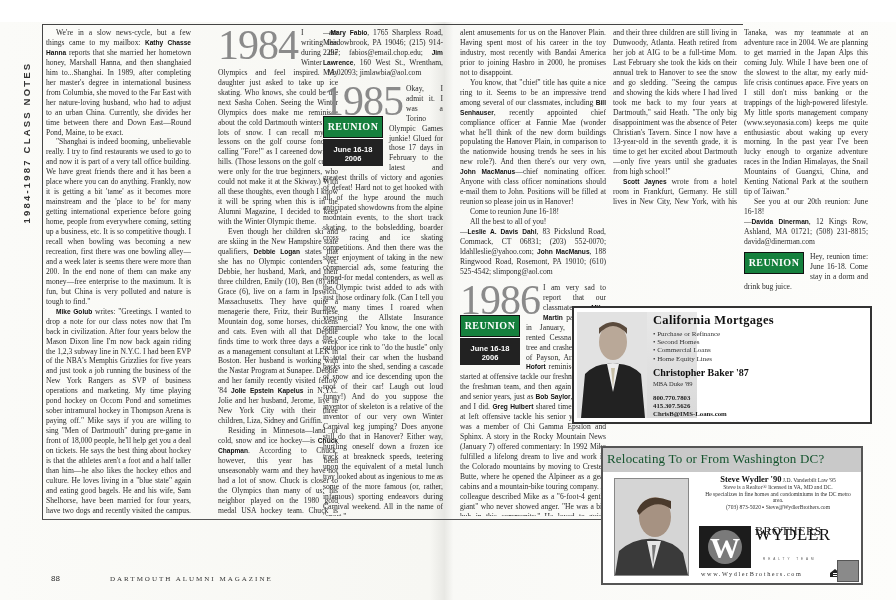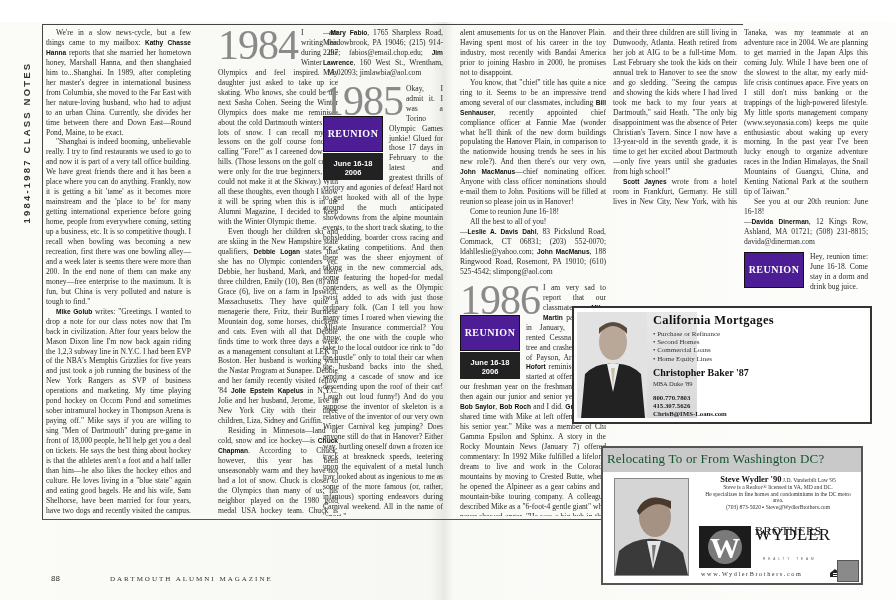--- a/index.html
+++ b/index.html
@@ -9,21 +9,21 @@
   .rule { position:absolute; background:#555; }
   .box { position:absolute; left:42px; top:24px; width:700px; height:495px; border:1px solid #444; border-right:none; border-bottom:none; }
   .side-label { position:absolute; left:21px; top:40px; width:16px; height:200px; }
   .side-label span { position:absolute; left:-85px; top:88px; width:180px; transform:rotate(-90deg); font-family:"Liberation Sans",sans-serif; font-weight:bold; font-size:9.5px; letter-spacing:2.2px; color:#333; white-space:nowrap; }
   .col { position:absolute; font-size:7.6px; line-height:9.95px; text-align:justify; hyphens:auto; color:#2a2a2a; overflow:hidden; }
   .col p { margin:0; text-indent:10px; }
   .col p.ni { text-indent:0; }
   .nm { font-family:"Liberation Sans",sans-serif; font-weight:bold; font-size:6.6px; color:#111; }
   .year { font-family:"Liberation Serif",serif; color:#8a8a8a; font-size:42px; line-height:34px; float:left; margin:0 3px -2px 0; letter-spacing:-1px; }
   .reunion { float:left; width:60px; margin:3px 6px 2px 0; font-family:"Liberation Sans",sans-serif; text-align:center; }
-  .reunion .r1 { background:#4c1d95; color:#fff; font-family:"Liberation Serif",serif; font-weight:bold; font-size:10px; letter-spacing:0.5px; padding:12px 0; border:1px solid #111; }
+  .reunion .r1 { background:#15803d; color:#fff; font-family:"Liberation Serif",serif; font-weight:bold; font-size:10px; letter-spacing:0.5px; padding:5px 0; border:1px solid #111; }
   .reunion .r2 { background:#222; color:#fff; font-size:7.5px; font-weight:bold; line-height:9px; padding:6px 0 3px; border-top:1px solid #fff; }
   .footer { position:absolute; top:575px; font-family:"Liberation Serif",serif; font-size:7px; letter-spacing:2px; color:#333;padding-left:48px; }
   .pgnum { position:absolute; left:41px; top:574px; font-family:"Liberation Sans",sans-serif; font-size:8px; color:#333;padding-left:10px; }
   .ad1 { position:absolute; left:572px; top:306px; width:296px; height:114px; border:2px solid #333; background:#fff; }
   .ad1 .photo { position:absolute; left:3px; top:4px; width:120px; height:106px; background:linear-gradient(180deg,#e8e8e8 0%,#d9d9d9 100%); overflow:hidden; }
   .ad1 .title { position:absolute; left:76px; top:5px; font-size:12.5px; font-weight:bold; color:#111; letter-spacing:0.3px; }
   .ad1 ul { position:absolute; left:76px; top:22px; margin:0; padding:0; list-style:none; font-size:7px; line-height:8.2px; color:#333; }
   .ad1 .name { position:absolute; left:76px; top:59px; font-size:10px; font-weight:bold; color:#111; }
   .ad1 .mba { position:absolute; left:76px; top:72px; font-size:6.5px; color:#333; }
   .ad1 .contact { position:absolute; left:76px; top:86px; font-size:6.8px; font-weight:bold; line-height:8.2px; color:#222; }

